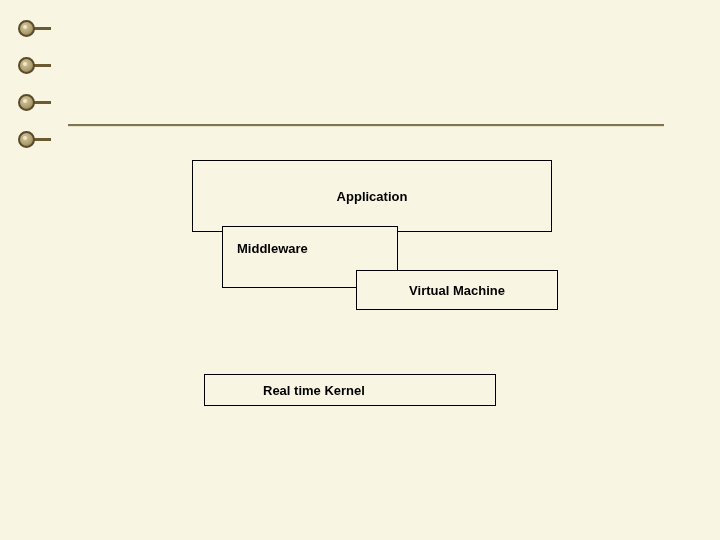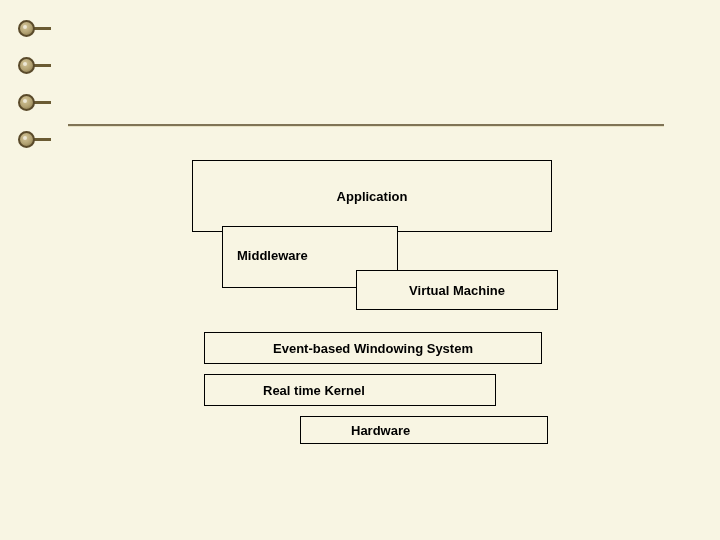--- a/index.html
+++ b/index.html
@@ -89,21 +89,21 @@
     text-align: right;
   }
   .box-application {
     left: 0; top: 0; width: 360px; height: 72px;
   }
   .box-middleware {
     left: 30px; top: 66px; width: 176px; height: 62px;
     justify-content: flex-start;
     padding-left: 14px;
     align-items: flex-start;
-    padding-top: 21px;
+    padding-top: 14px;
   }
   .box-virtual {
     left: 164px; top: 110px; width: 202px; height: 40px;
   }
   .box-event {
     left: 12px; top: 172px; width: 338px; height: 32px;
   }
   .box-kernel {
     left: 12px; top: 214px; width: 292px; height: 32px;
     justify-content: flex-start;
@@ -148,27 +148,21 @@
     </div>
 
     <div class="box box-middleware">
       <span>Middleware</span>
     </div>
 
     <div class="box box-virtual">
       <span>Virtual Machine</span>
     </div>
 
-    <div class="box box-event">
-      <span>Event-based Windowing System</span>
-    </div>
 
     <div class="box box-kernel">
       <span>Real time Kernel</span>
     </div>
 
-    <div class="box box-hardware">
-      <span>Hardware</span>
-    </div>
 
   </div>
 
 </div>
 
 </body></html>

